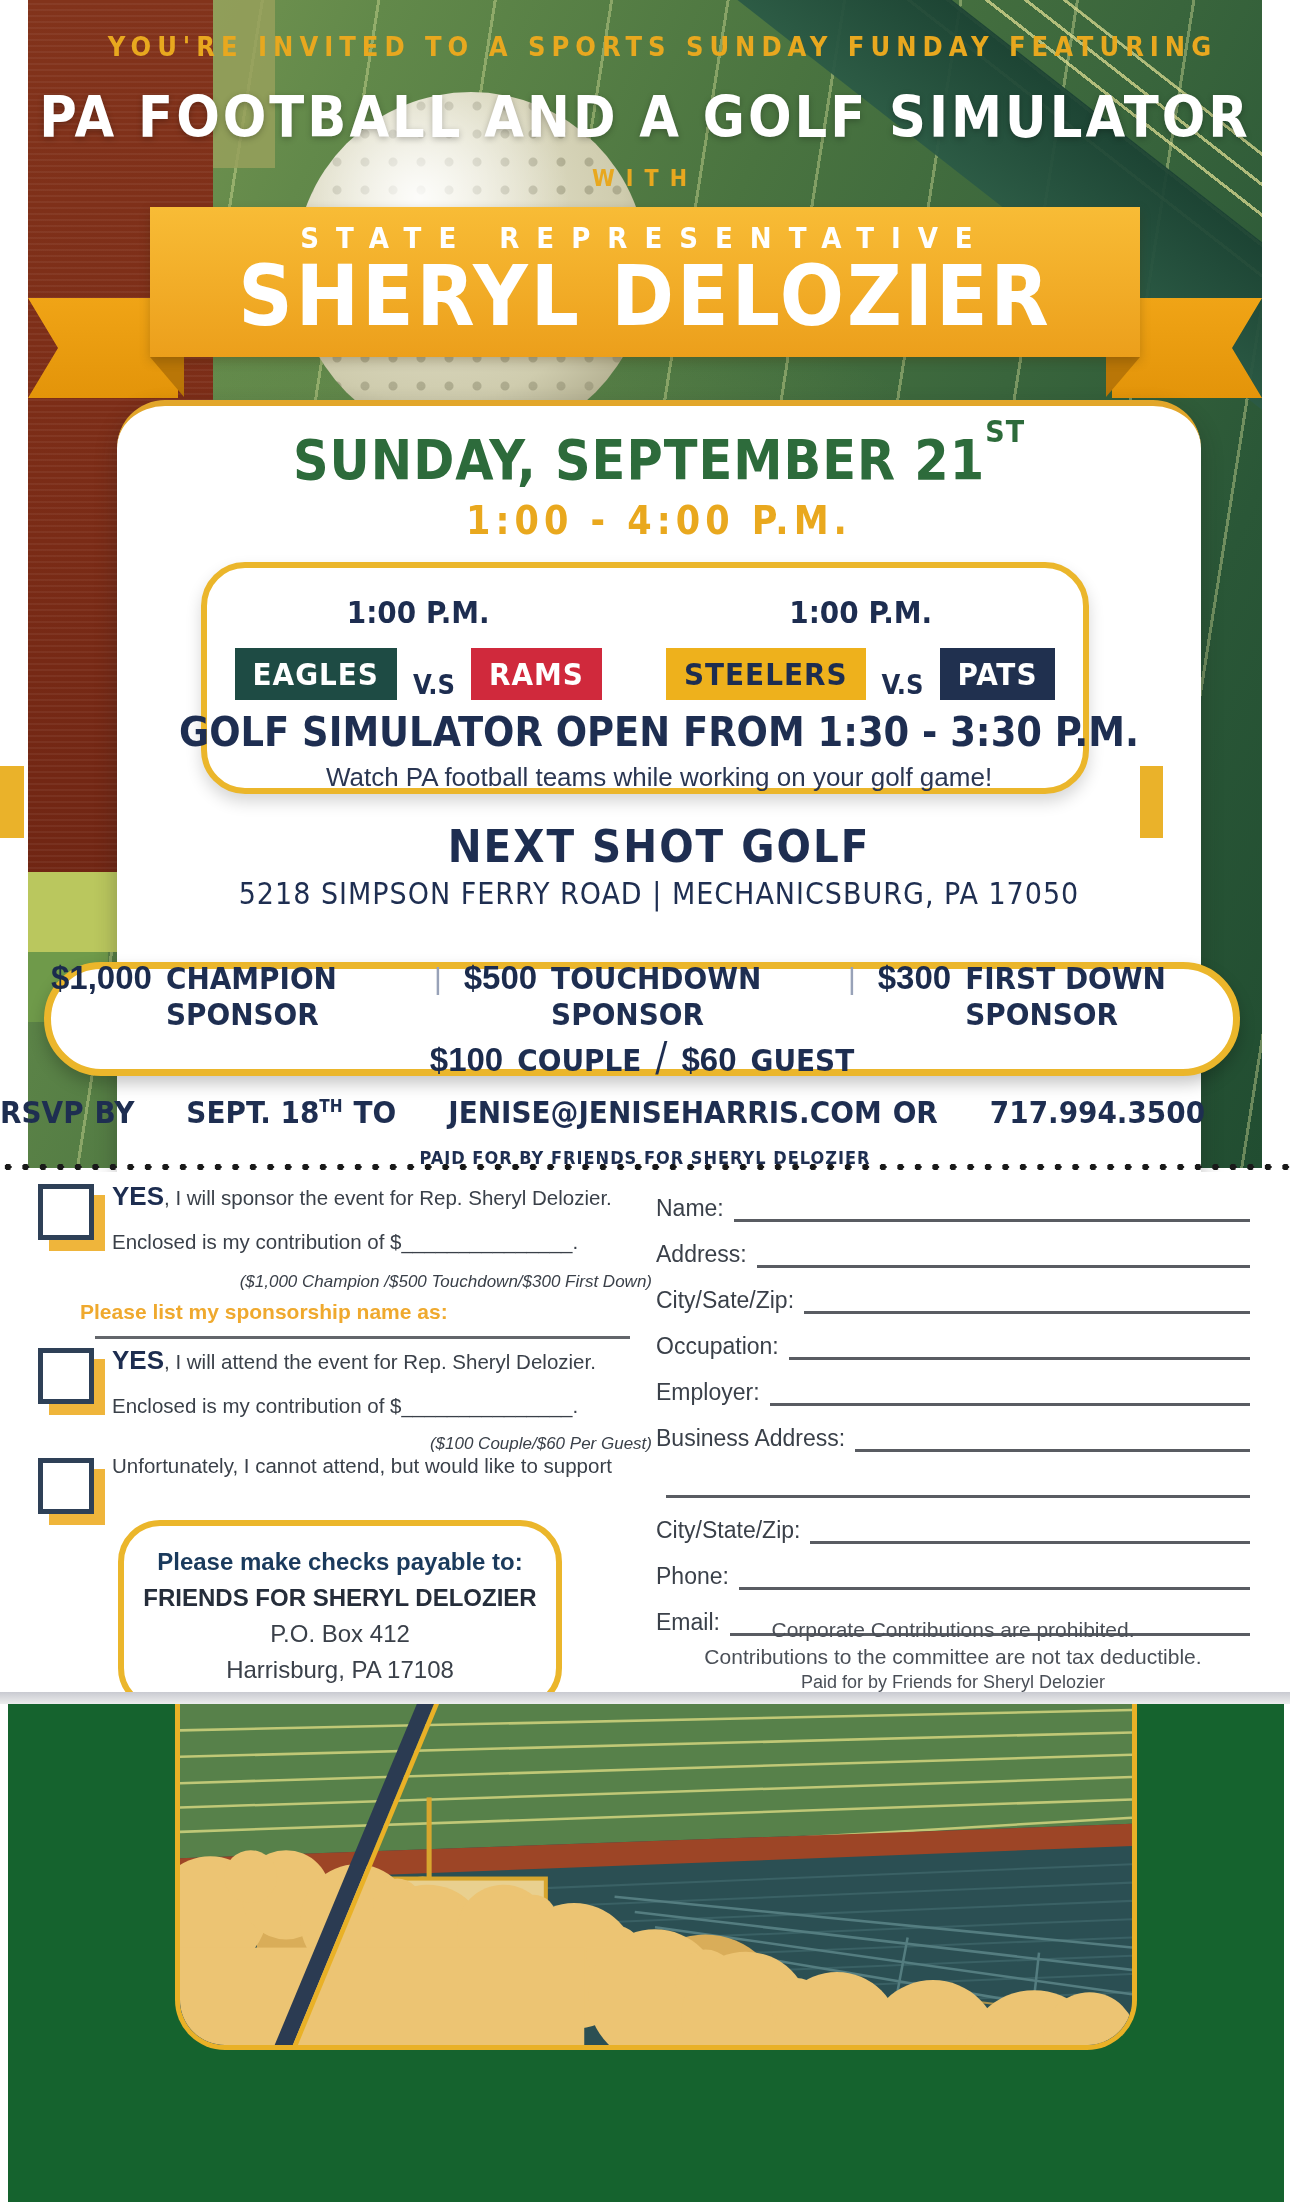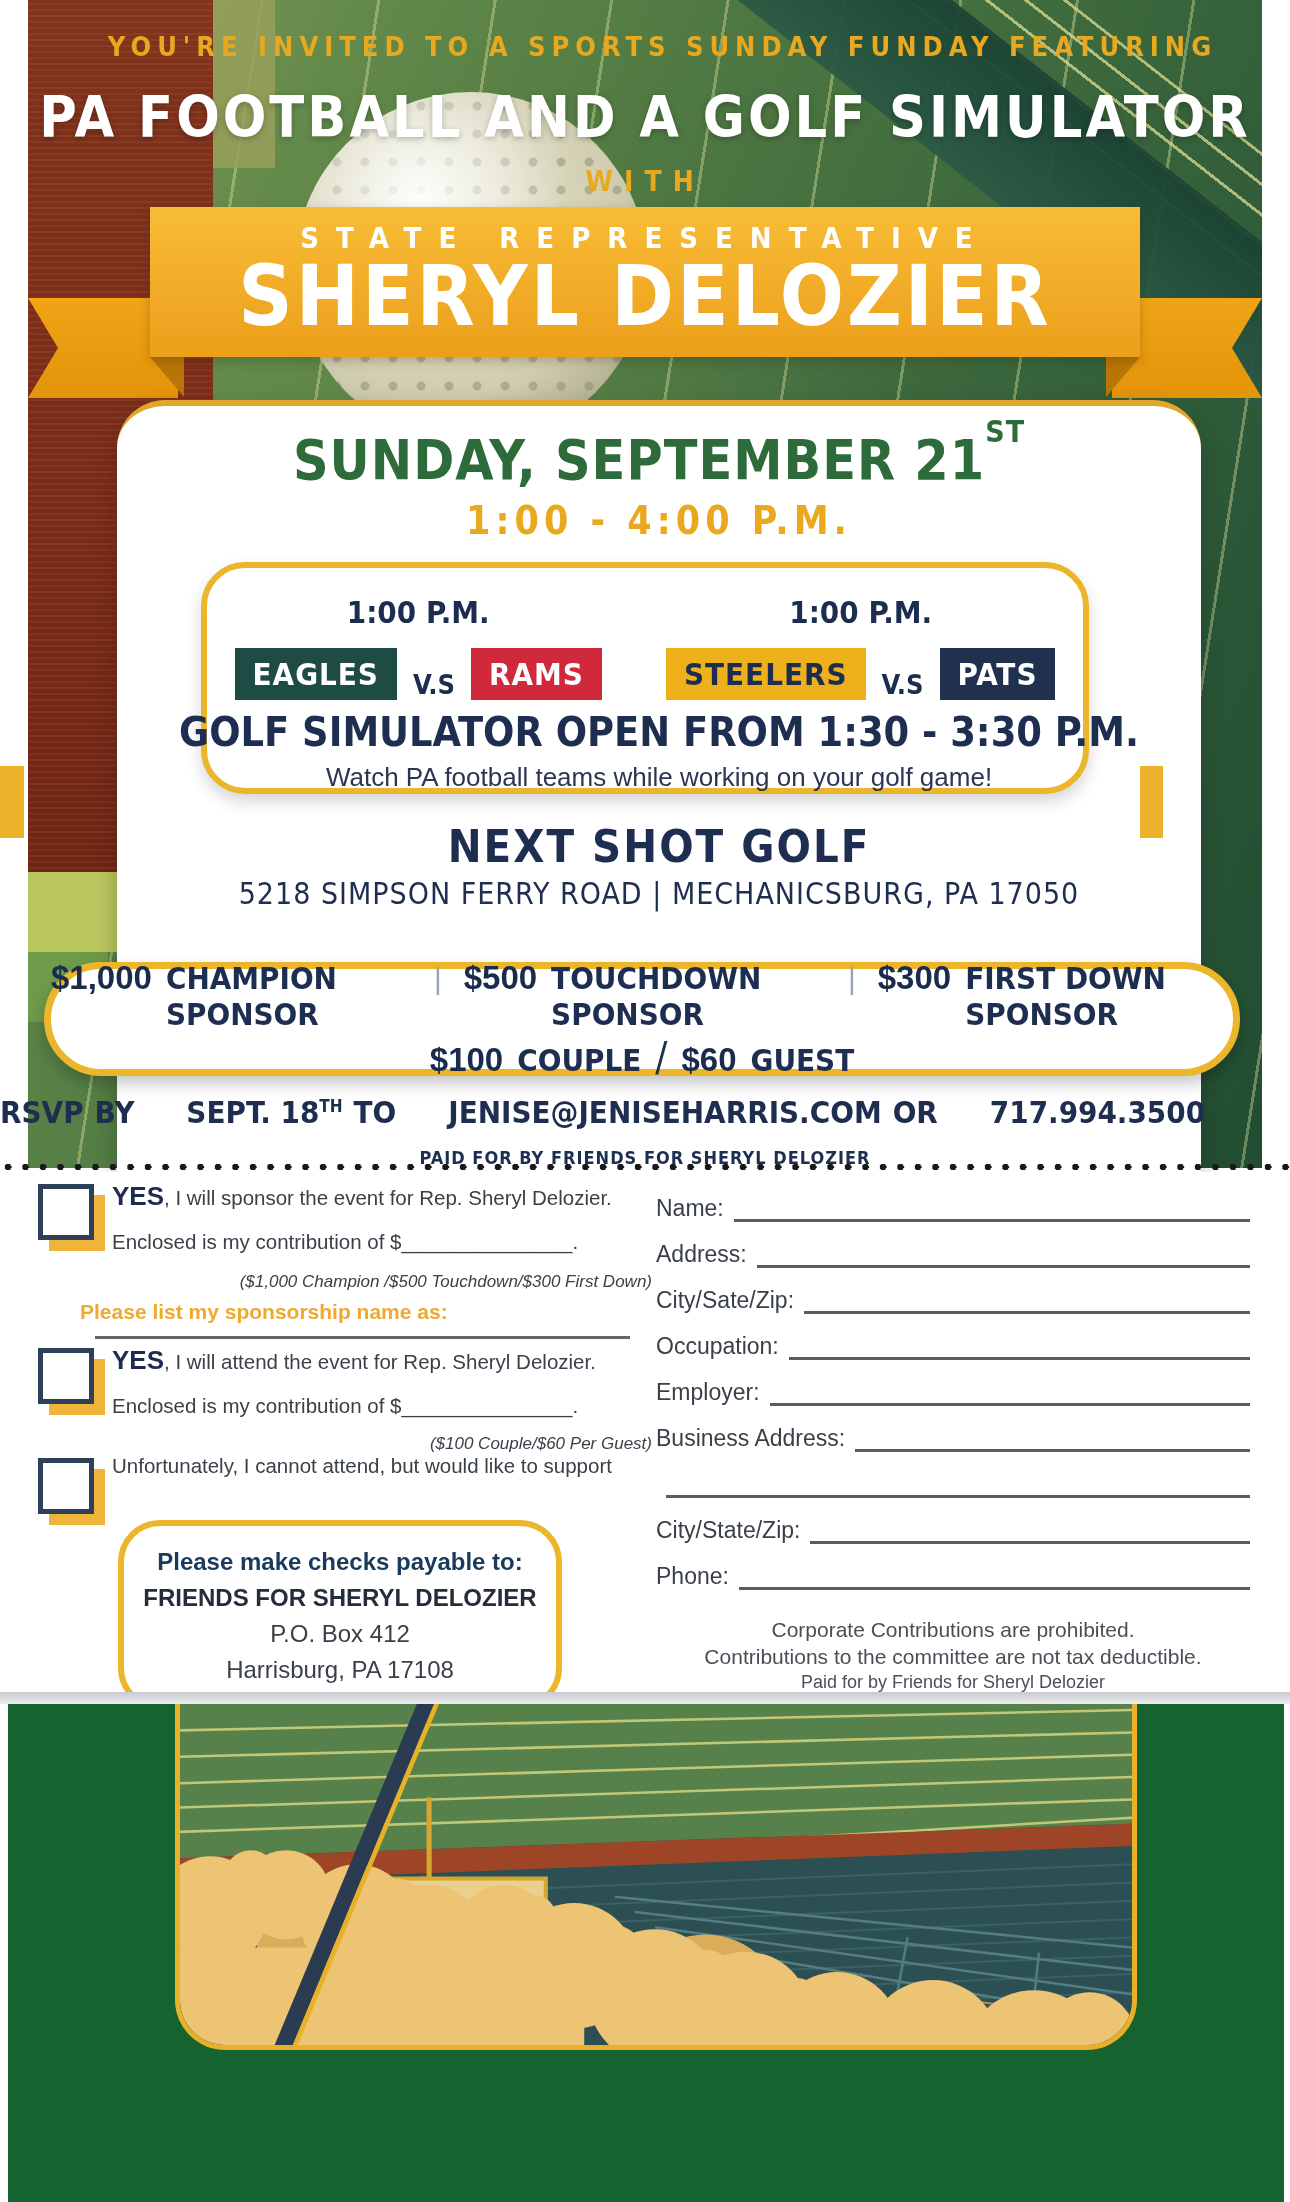--- a/index.html
+++ b/index.html
@@ -46,21 +46,21 @@
   .fold.left{left:150px;clip-path:polygon(0 0,100% 0,100% 100%);}
   .fold.right{left:1106px;clip-path:polygon(0 0,100% 0,0 100%);}
   #banner{left:150px;top:207px;width:990px;height:150px;z-index:4;text-align:center;
      background:linear-gradient(180deg,#F8BC36,#EC9F1B);box-shadow:0 4px 10px rgba(60,40,0,.25);}
   .banner-kicker{padding-top:14px;font-size:29px;letter-spacing:17px;color:#fff;font-weight:600;}
   .banner-name{font-size:84px;font-weight:800;color:#fff;letter-spacing:3px;line-height:.95;margin-top:2px;}
 
   .invite-line{top:31px;z-index:4;font-size:27px;font-weight:700;color:#E8A81F;letter-spacing:6px;padding-left:35px;}
   .main-title{top:84px;z-index:4;font-size:57px;font-weight:800;color:#fff;letter-spacing:3px;
      text-shadow:0 2px 6px rgba(0,0,0,.25);}
-  .with-word{top:165px;z-index:4;font-size:28px;font-weight:700;color:#E8A81F;letter-spacing:11px;}
+  .with-word{top:165px;z-index:4;font-size:23px;font-weight:700;color:#E8A81F;letter-spacing:11px;}
 
   
   #card{left:117px;top:400px;width:1056px;height:768px;background:#fff;z-index:5;
      border-radius:48px 48px 0 0;border-top:6px solid #E2A62A;box-shadow:0 10px 22px rgba(30,30,30,.3);padding-left:28px;}
   .date-line{top:22px;font-size:55px;font-weight:800;color:#2D6B3B;letter-spacing:1px;}
   .date-line sup{font-size:30px;position:relative;top:-18px;}
   .time-line{top:92px;font-size:39px;font-weight:700;color:#E9A81E;letter-spacing:5px;}
   .schedule{left:84px;top:156px;width:888px;height:232px;background:#fff;border:6px solid #EBB62B;
      border-radius:44px;box-shadow:0 8px 16px rgba(0,0,0,.16);display:flex;justify-content:center;
      gap:64px;padding-top:26px;box-sizing:border-box;}
@@ -280,20 +280,24 @@
     <div class="frow" style="top:292px;">
         <span class="flabel"></span>
         <span class="fline"></span>
       </div>
     <div class="frow" style="top:338px;">
         <span class="flabel">City/State/Zip:</span>
         <span class="fline"></span>
       </div>
     <div class="frow" style="top:384px;">
         <span class="flabel">Phone:</span>
+        <span class="fline"></span>
+      </div>
+    <div class="frow" style="top:430px;">
+        <span class="flabel">Email:</span>
         <span class="fline"></span>
       </div>
 
     <div class="disc" style="top:446px;font-size:21px;">Corporate Contributions are prohibited.</div>
     <div class="disc" style="top:473px;font-size:21px;">Contributions to the committee are not tax deductible.</div>
     <div class="disc" style="top:500px;font-size:18px;">Paid for by Friends for Sheryl Delozier</div>
   </div>
 
   <div class="abs" id="gray-strip"></div>
 

